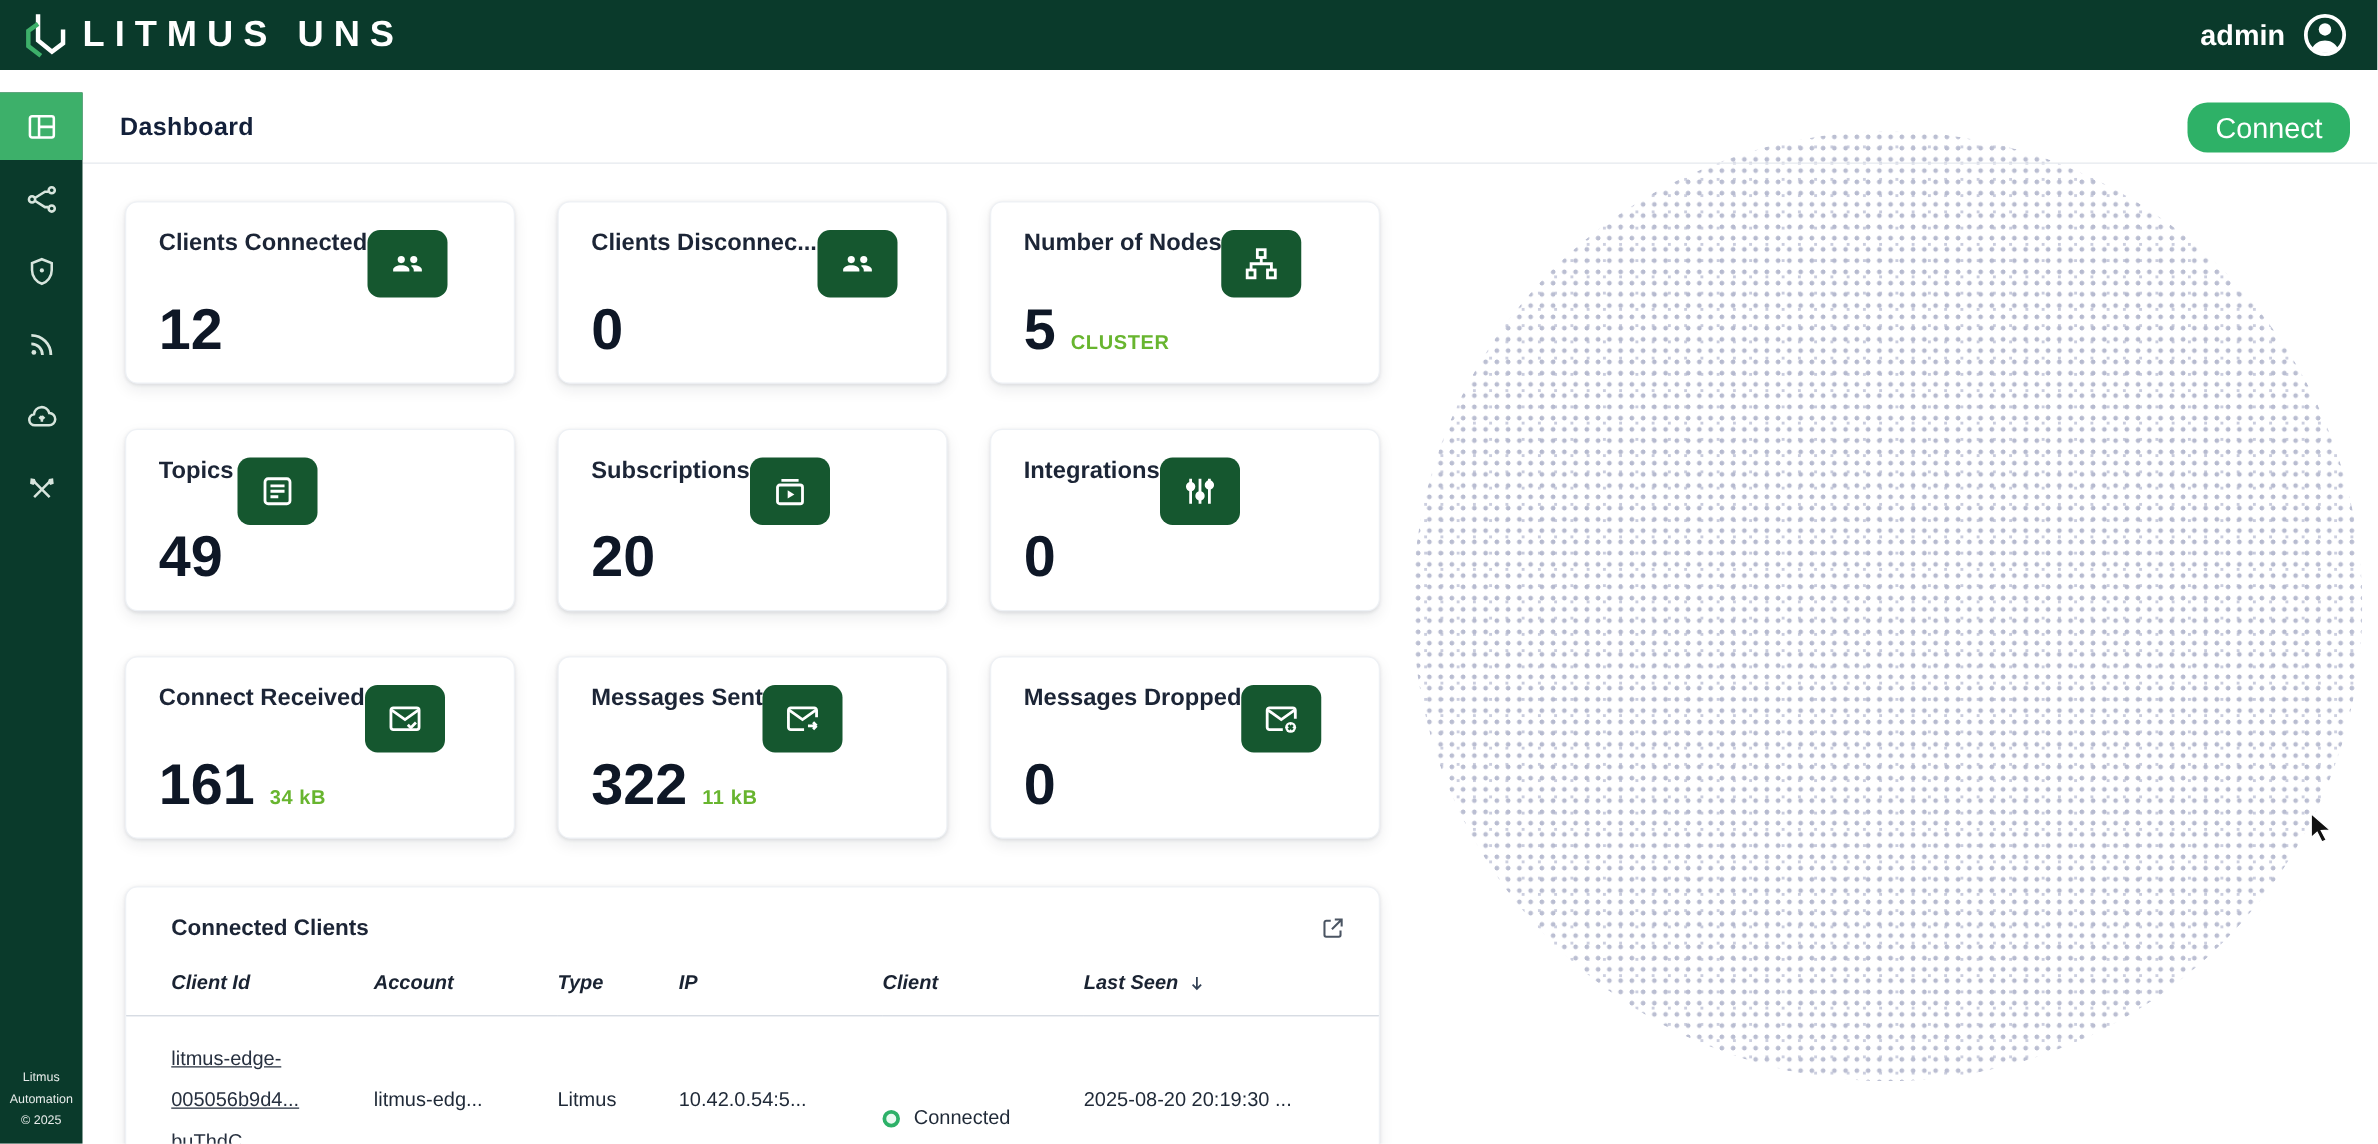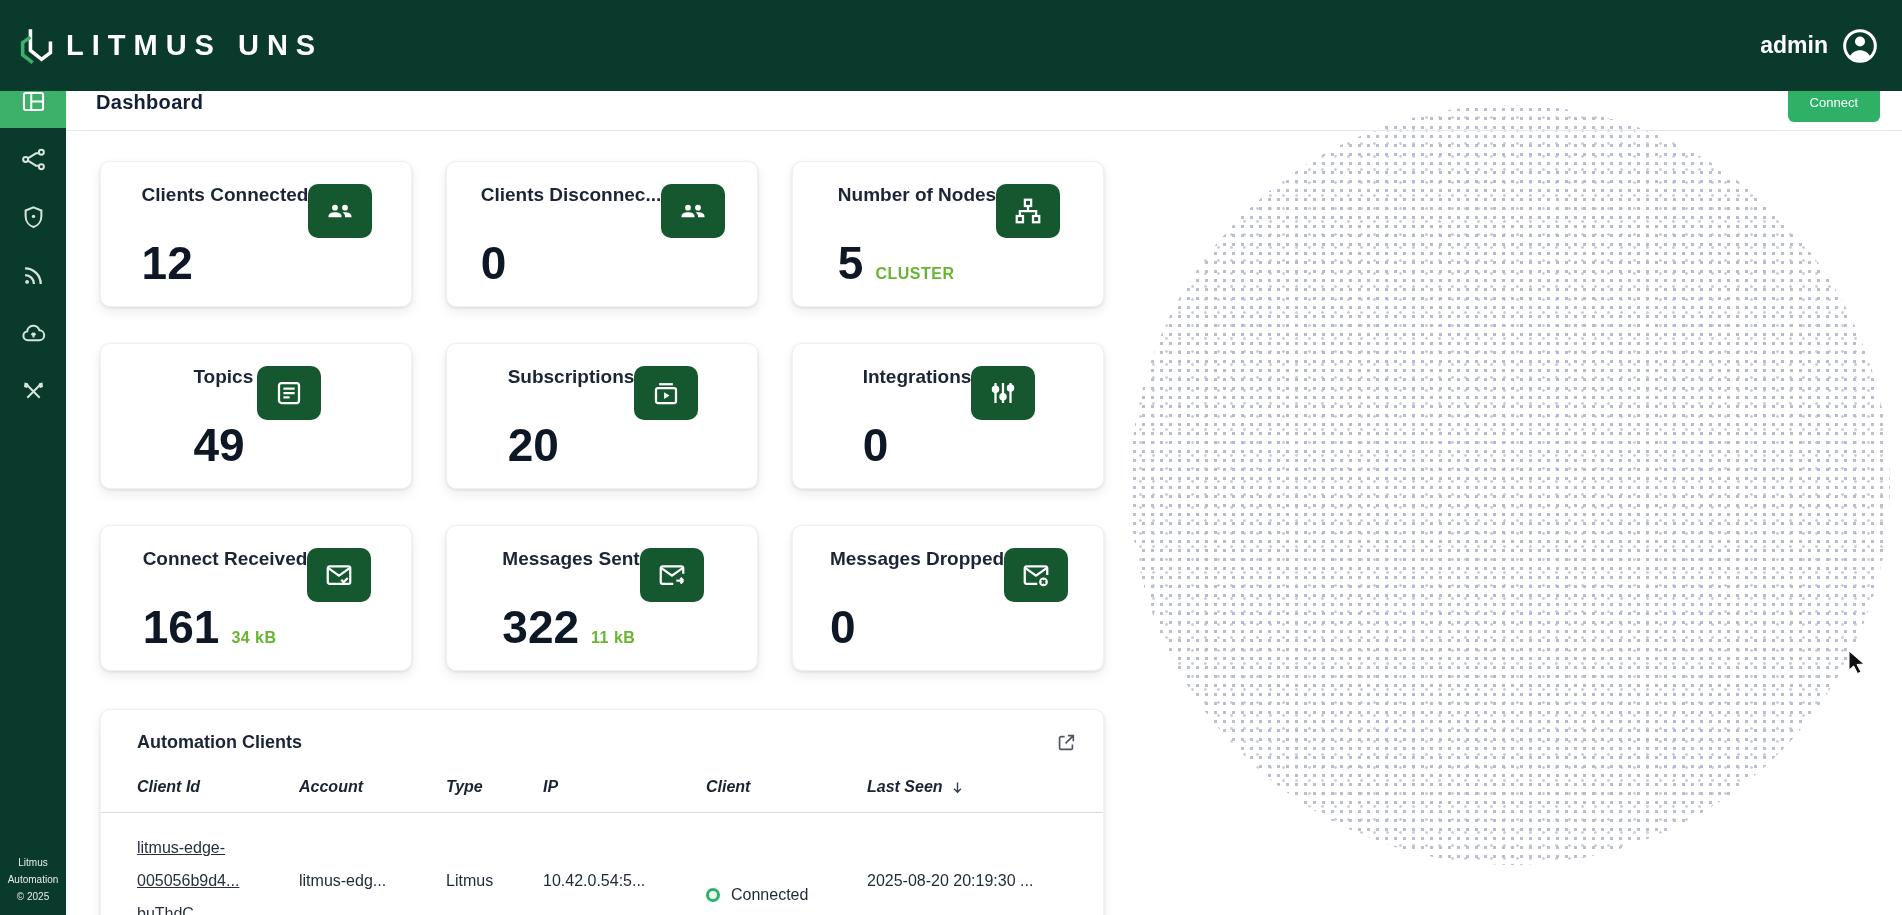--- a/index.html
+++ b/index.html
@@ -6,21 +6,21 @@
   html,body { width:1902px; height:915px; overflow:hidden; }
   body {
     font-family:"Liberation Sans", sans-serif;
     background:#ffffff;
     position:relative;
     color:#13203a;
   }
 
   
   header {
-    position:absolute; top:0; left:0; right:0; height:91px;
+    position:absolute; top:0; left:0; right:0; height:56px;
     background:#0a3a2b; display:flex; align-items:center;
     justify-content:space-between; padding:0 22px 0 16px; z-index:10;
   }
   .brand { display:flex; align-items:center; gap:10px; cursor:pointer; }
   .brand-text {
     color:#ffffff; font-size:29px; font-weight:600; letter-spacing:8px;
   }
   .user-area { display:flex; align-items:center; gap:12px;margin-left:43px; }
   .user-name { color:#ffffff; font-size:23px; font-weight:700; }
 
@@ -56,35 +56,35 @@
   }
 
   
   main { position:absolute; top:74px; left:66px; right:0; bottom:0; z-index:1; }
   .titlebar {
     height:57px; display:flex; align-items:center; justify-content:space-between;
     padding:0 22px 0 30px; border-bottom:1px solid #e5e9ee;
   }
   .page-title { font-size:20px; font-weight:700; color:#13203a; letter-spacing:.3px; }
   .connect-btn {
-    background:#2eb167; color:#ffffff; border:none; border-radius:6px;
-    height:40px; padding:0 22px; font-size:13px; font-family:inherit; cursor:pointer;
+    background:#2eb167; color:#ffffff; border:none; border-radius:16px;
+    height:40px; padding:0 22px; font-size:23px; font-family:inherit; cursor:pointer;
   }
 
   
   .cards {
     margin:30px 0 0 34px; width:1004px;
     display:grid; grid-template-columns:repeat(3, 312px);
     column-gap:34px; row-gap:36px;
   }
   .card {
     background:#ffffff; border:1px solid #eef1f5; border-radius:10px;
     box-shadow:0 1px 3px rgba(16,24,40,.10), 0 5px 12px rgba(16,24,40,.08);
     height:146px; padding:22px 24px 20px 26px;
-    display:flex; justify-content:center;
+    display:flex; justify-content:flex-start;
   }
   .card-left { display:flex; flex-direction:column; justify-content:space-between; }
   .card-title { font-size:19px; font-weight:600; color:#1c2536; white-space:nowrap; }
   .card-value-row { display:flex; align-items:baseline; gap:12px; }
   .card-value { font-size:46px; font-weight:700; color:#0e1726; line-height:1; }
   .card-badge { font-size:16px; font-weight:700; color:#68b52f; letter-spacing:.5px; }
   .icon-tile {
     flex:none; width:64px; height:54px; border-radius:10px; background:#15572f;
     display:flex; align-items:center; justify-content:center;
   }
@@ -372,21 +372,21 @@
           <circle cx="18" cy="17.5" r="3.5" fill="#ffffff" stroke="none"></circle>
           <path d="M16.6 16.1l2.8 2.8M19.4 16.1l-2.8 2.8" stroke="#15572f" stroke-width="1.6"></path>
         </svg>
       </div>
     </div>
 
   </section>
 
   <section class="panel">
     <div class="panel-head">
-      <h2 class="panel-title">Automation Clients</h2>
+      <h2 class="panel-title">Connected Clients</h2>
       <span class="expand-btn">
         <svg viewBox="0 0 24 24" fill="none" stroke="#4b5563" stroke-width="1.8">
           <path d="M10.5 5H6.5C5.7 5 5 5.7 5 6.5v11c0 .8.7 1.5 1.5 1.5h11c.8 0 1.5-.7 1.5-1.5V13.5"></path>
           <path d="M14 4h6v6M20 4l-8.5 8.5"></path>
         </svg>
       </span>
     </div>
     <table class="clients">
       <colgroup>
         <col style="width:198px">

